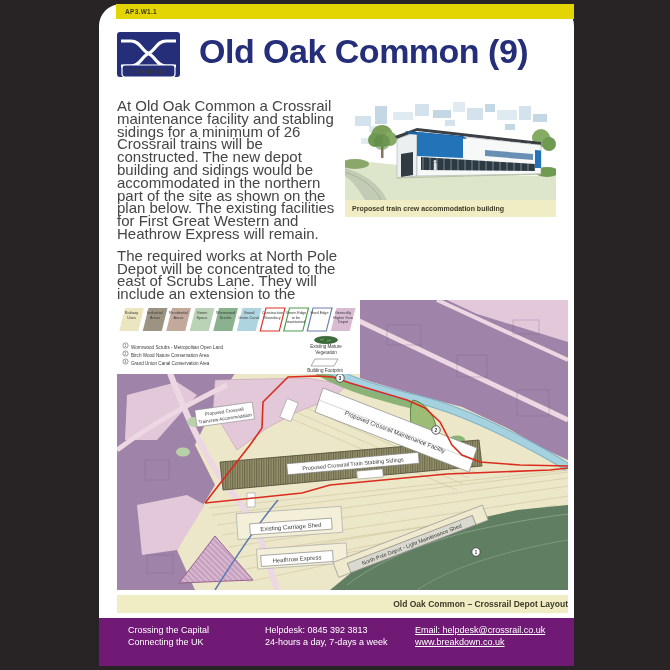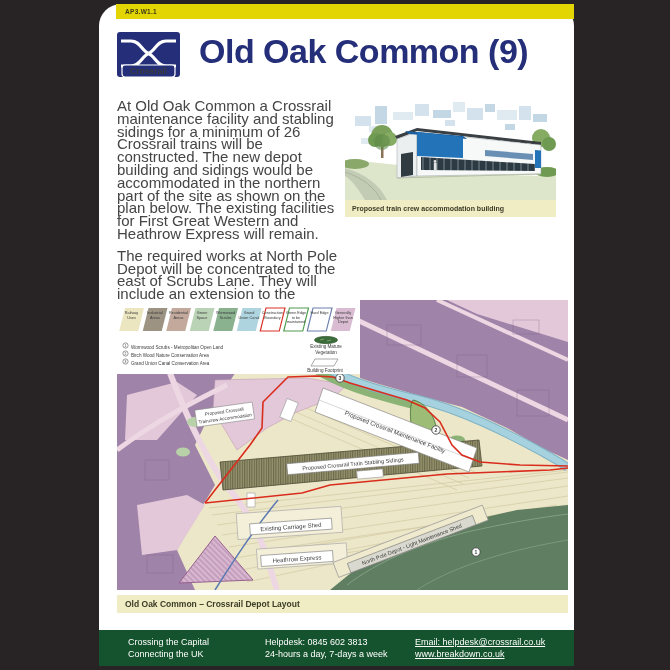--- a/index.html
+++ b/index.html
@@ -10,22 +10,22 @@
   .band .code{position:absolute;left:9px;top:4px;font-size:6.5px;font-weight:bold;color:#3c3c14;letter-spacing:.3px;}
   .logo{position:absolute;left:18px;top:28px;width:63px;height:47px;}
   .title{position:absolute;left:100px;top:27px;font-size:34px;line-height:40px;font-weight:bold;color:#242e79;letter-spacing:-.5px;}
   .copy{position:absolute;left:18px;top:96px;width:230px;color:#454545;}
   .copy p{margin:0 0 9px 0;font-size:15px;line-height:12.8px;}
   .figure{position:absolute;left:246px;top:94px;width:211px;}
   .figure svg{display:block;}
   .cap{background:#f0ecc4;color:#3c3c28;font-weight:bold;}
   .fig-cap{height:17px;line-height:17px;font-size:7px;padding-left:7px;}
   .mapwrap{position:absolute;left:18px;top:296px;width:451px;}
-  .map-cap{height:18px;line-height:18px;font-size:8.5px;padding-left:8px;margin-top:1px;}
-  .footer{position:absolute;left:0;right:0;bottom:0;height:36px;background:#14532d;color:#fff;}
+  .map-cap{height:18px;line-height:18px;font-size:8.5px;padding-left:8px;margin-top:1px;text-align:right;}
+  .footer{position:absolute;left:0;right:0;bottom:0;height:48px;background:#701a75;color:#fff;}
   .footer .col{position:absolute;top:6px;font-size:9px;line-height:12px;}
   .c1{left:29px;} .c2{left:166px;} .c3{left:316px;text-decoration:underline;}
   svg{font-family:"Liberation Sans", sans-serif;}
   text{fill:#3a3a3a;}
 </style>
 </head>
 <body>
 
 <div class="page">
 
@@ -310,21 +310,21 @@
     </svg>
     <div class="cap map-cap">Old Oak Common – Crossrail Depot Layout</div>
   </div>
 
   <div class="footer">
     <div class="col c1">
       <div>Crossing the Capital</div>
       <div>Connecting the UK</div>
     </div>
     <div class="col c2">
-      <div>Helpdesk: 0845 602 3813</div>
+      <div>Helpdesk: 0845 392 3813</div>
       <div>24-hours a day, 7-days a week</div>
     </div>
     <div class="col c3">
       <div>Email: helpdesk@crossrail.co.uk</div>
       <div>www.breakdown.co.uk</div>
     </div>
   </div>
 
 </div>
 

